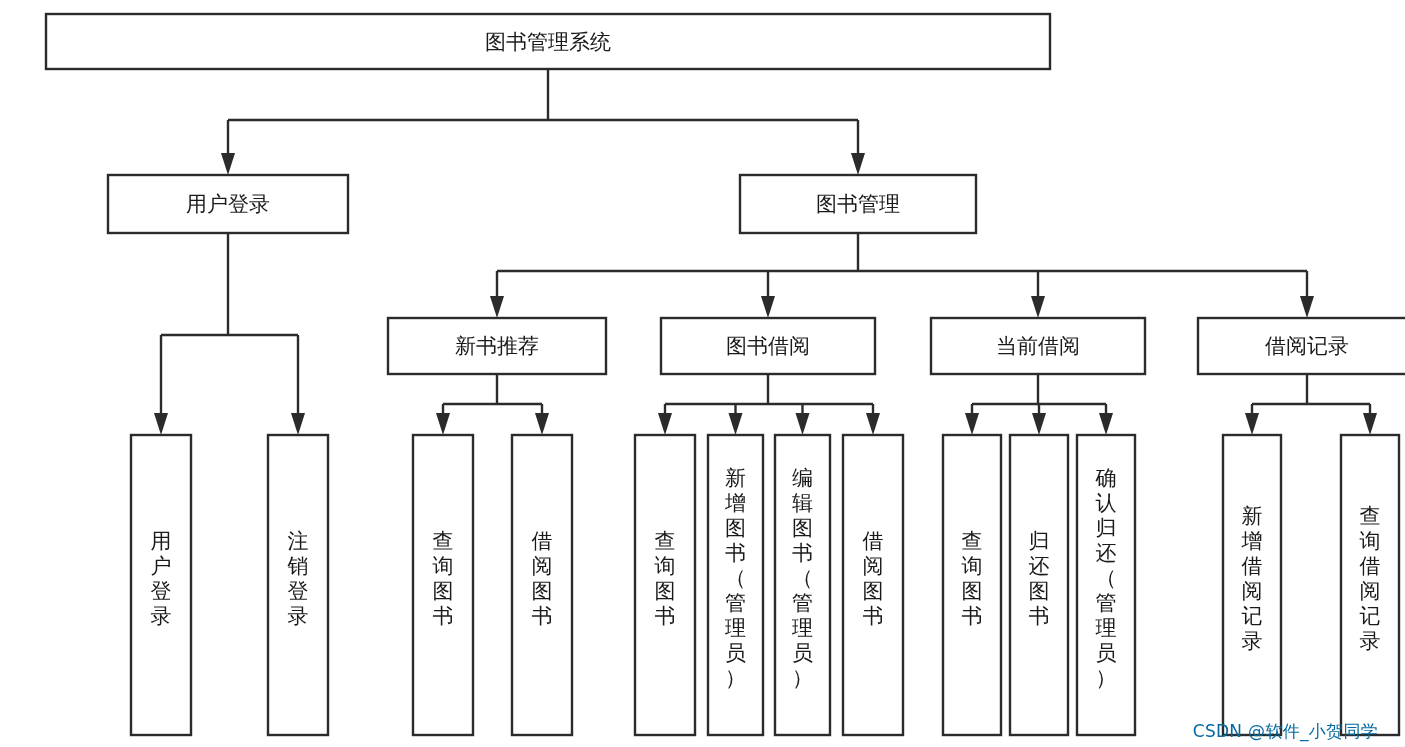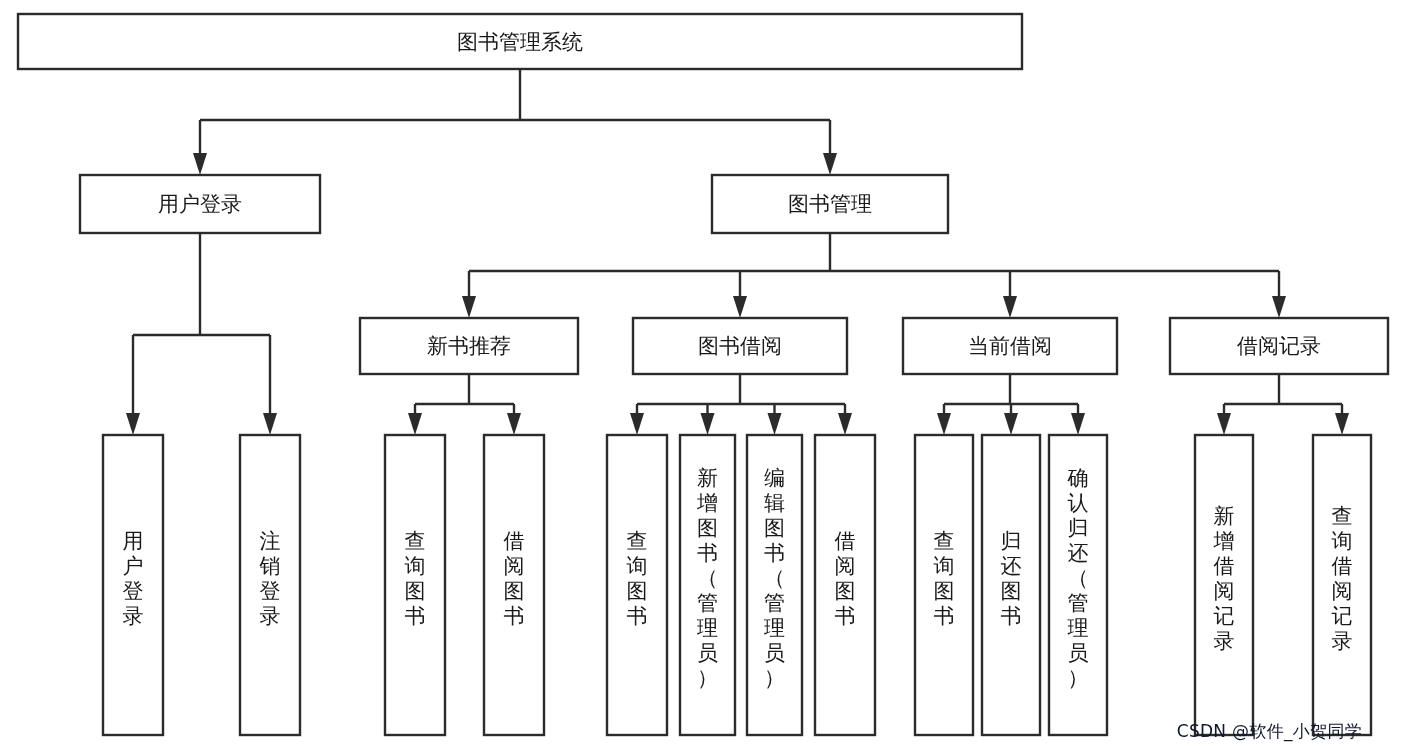--- a/index.html
+++ b/index.html
@@ -13,20 +13,21 @@
     height: 747px;
     font-family: "DejaVu Sans", "Liberation Sans", sans-serif;
     overflow: hidden;
     position: relative;
   }
   #diagram-root {
     position: relative;
     width: 1362px;
     height: 747px;
     background: #ffffff;
+    margin-left: 28px;
   }
   svg.diagram-canvas {
     position: absolute;
     left: 0;
     top: 0;
     width: 1405px;
     height: 747px;
     display: block;
   }
   .node-rect {
@@ -52,25 +53,25 @@
     dominant-baseline: middle;
   }
   .node-label-v {
     fill: #1a1a1a;
     font-family: "DejaVu Sans", "Liberation Sans", sans-serif;
     font-size: 21px;
     text-anchor: middle;
   }
   .watermark-text {
     position: absolute;
-    right: 0;
+    right: 12px;
     bottom: 4px;
     font-family: "DejaVu Sans", "Liberation Sans", sans-serif;
     font-size: 17px;
-    color: #0f172a;
+    color: #0369a1;
     white-space: nowrap;
     letter-spacing: 0.3px;
     pointer-events: none;
   }
 </style>
 </head>
 <body>
 
 <div id="diagram-root">
   <svg class="diagram-canvas" viewBox="0 0 1405 747">

